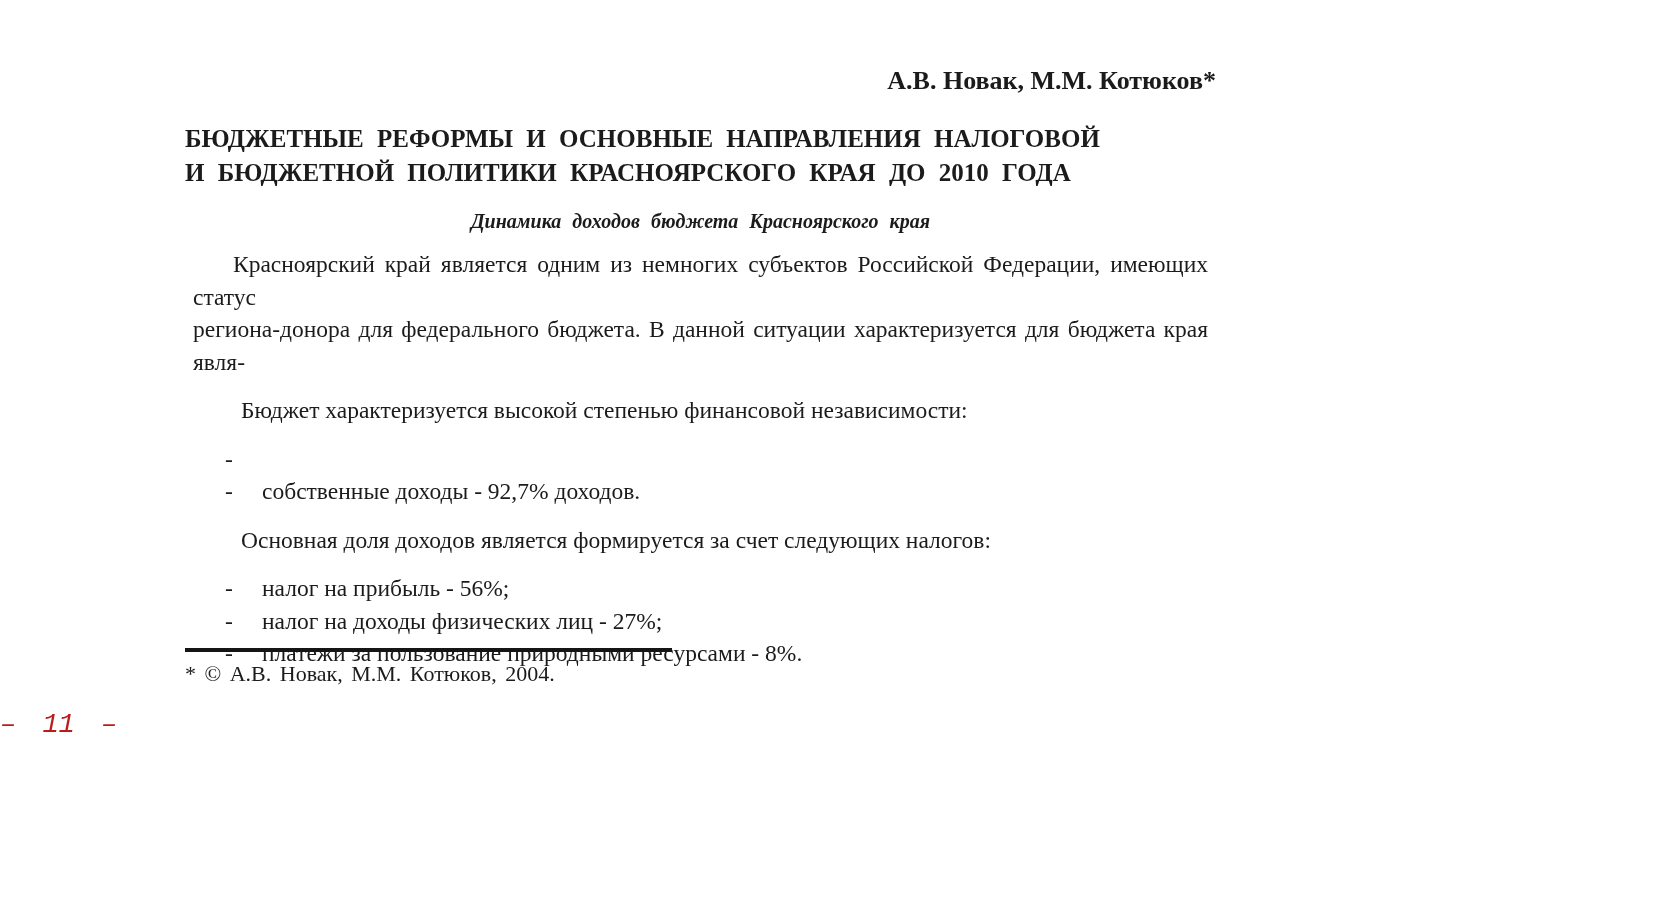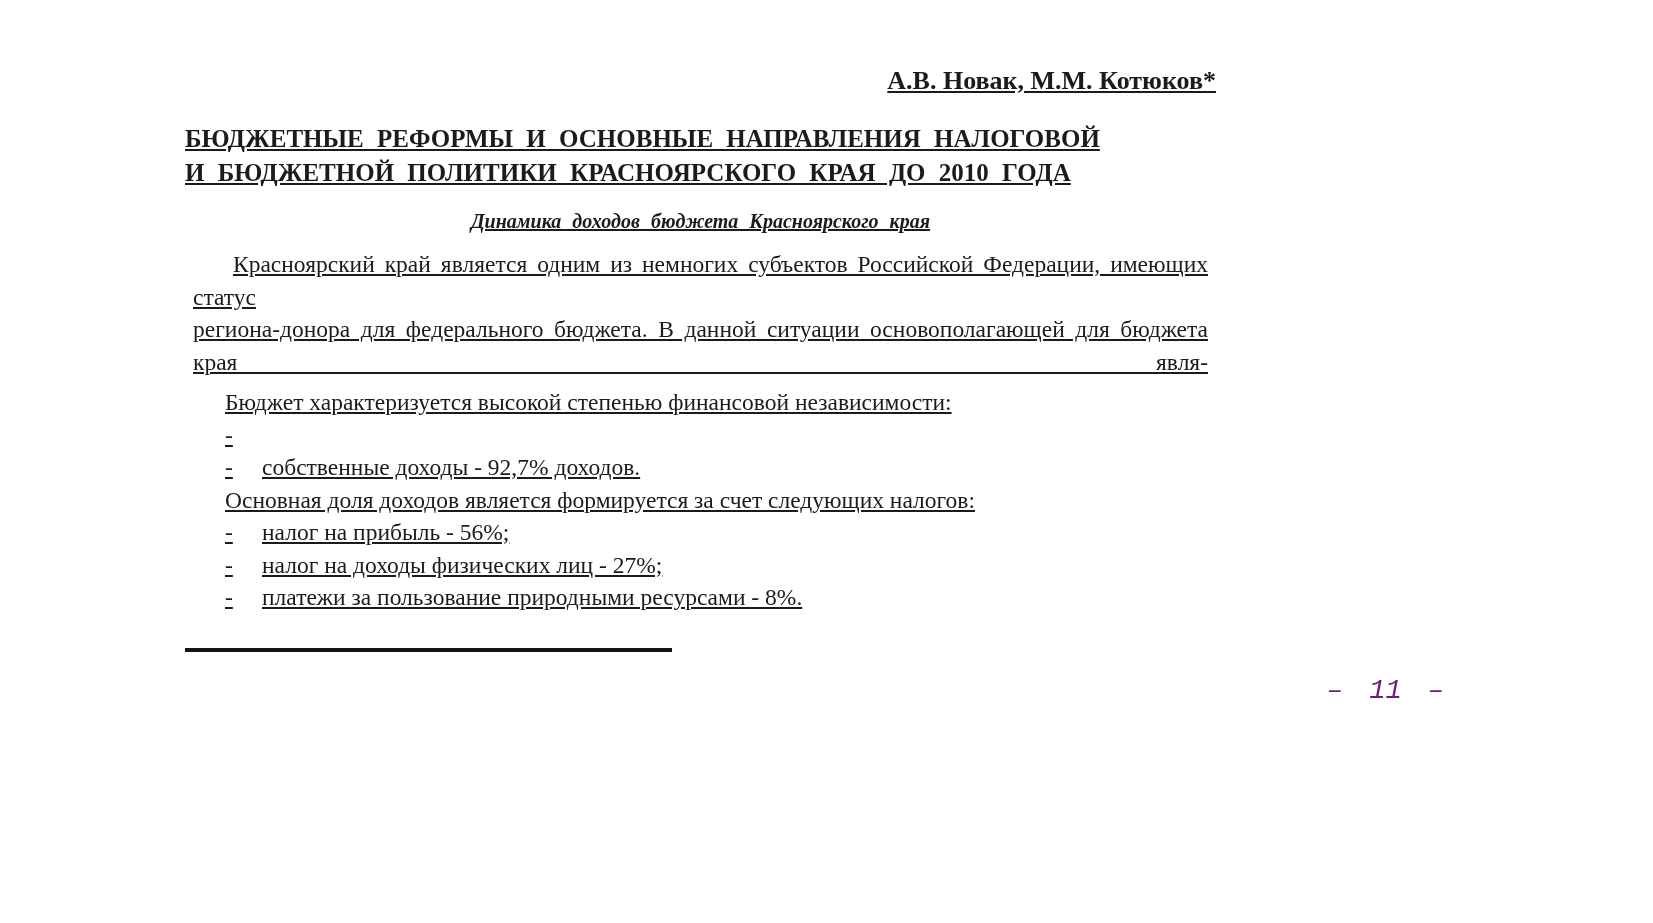--- a/index.html
+++ b/index.html
@@ -8,21 +8,20 @@
     background: #ffffff;
   }
   .page {
     position: relative;
     width: 1444px;
     height: 923px;
     background: #ffffff;
     overflow: hidden;
     font-family: "Liberation Serif", serif;
     color: #1b1b1b;
-    text-decoration: underline;
   }
   .content {
     padding: 66px 228px 0 185px;
   }
   .authors {
     text-align: right;
     font-weight: 700;
     font-size: 26px;
     line-height: 30px;
     margin: 0 0 26px 0;
@@ -49,21 +48,21 @@
   }
   .jpara { margin: 8px; }
   .jline {
     display: block;
     text-align: justify;
     text-align-last: justify;
   }
   .jline.first { text-indent: 40px; }
   .jline.last { text-align-last: left; }
   .para {
-    margin: 0;
+    margin: 16px;
     text-indent: 40px;
   }
   .li {
     display: flex;
     margin: 0;
     padding-left: 40px;
   }
   .li .marker {
     flex: none;
     width: 37px;
@@ -78,28 +77,28 @@
     height: 4px;
     background: #151515;
   }
   .footnote-text {
     margin-top: 9px;
     font-size: 22px;
     word-spacing: 3px;
   }
   .page-number {
     position: absolute;
-    top: 676px;
+    top: 710px;
     left: 0;
     width: 100%;
-    text-align: right;
+    text-align: left;
     font-family: "Liberation Mono", monospace;
     font-style: italic;
     font-size: 27px;
-    color: #701a75;
+    color: #b91c1c;
     word-spacing: 10px;
   }
 </style>
 </head>
 <body>
 
 <div class="page">
   <div class="content">
 
     <div class="authors">А.В. Новак, М.М. Котюков*</div>
@@ -108,21 +107,21 @@
       <span class="title-line">БЮДЖЕТНЫЕ РЕФОРМЫ И ОСНОВНЫЕ НАПРАВЛЕНИЯ НАЛОГОВОЙ</span><br>
       <span class="title-line">И БЮДЖЕТНОЙ ПОЛИТИКИ КРАСНОЯРСКОГО КРАЯ ДО 2010 ГОДА</span>
     </h1>
 
     <h2 class="subtitle">Динамика доходов бюджета Красноярского края</h2>
 
     <div class="bodytext">
 
       <p class="jpara">
         <span class="jline first">Красноярский край является одним из немногих субъектов Российской Федерации, имеющих статус</span>
-        <span class="jline">региона-донора для федерального бюджета. В данной ситуации основополагающей для бюджета края явля-</span>
+        <span class="jline">региона-донора для федерального бюджета. В данной ситуации характеризуется для бюджета края явля-</span>
       </p>
 
       <p class="para">Бюджет характеризуется высокой степенью финансовой независимости:</p>
 
       <div class="li">
         <span class="marker">-</span>
       </div>
       <div class="li">
         <span class="marker">-</span>
         <span class="li-text">собственные доходы - 92,7% доходов.</span>
@@ -141,16 +140,17 @@
       <div class="li">
         <span class="marker">-</span>
         <span class="li-text">платежи за пользование природными ресурсами - 8%.</span>
       </div>
 
     </div>
   </div>
 
   <div class="footnote-block">
     <div class="footnote-rule"></div>
+    <div class="footnote-text">* © А.В. Новак, М.М. Котюков, 2004.</div>
   </div>
 
   <div class="page-number">– 11 –</div>
 </div>
 
 </body></html>

